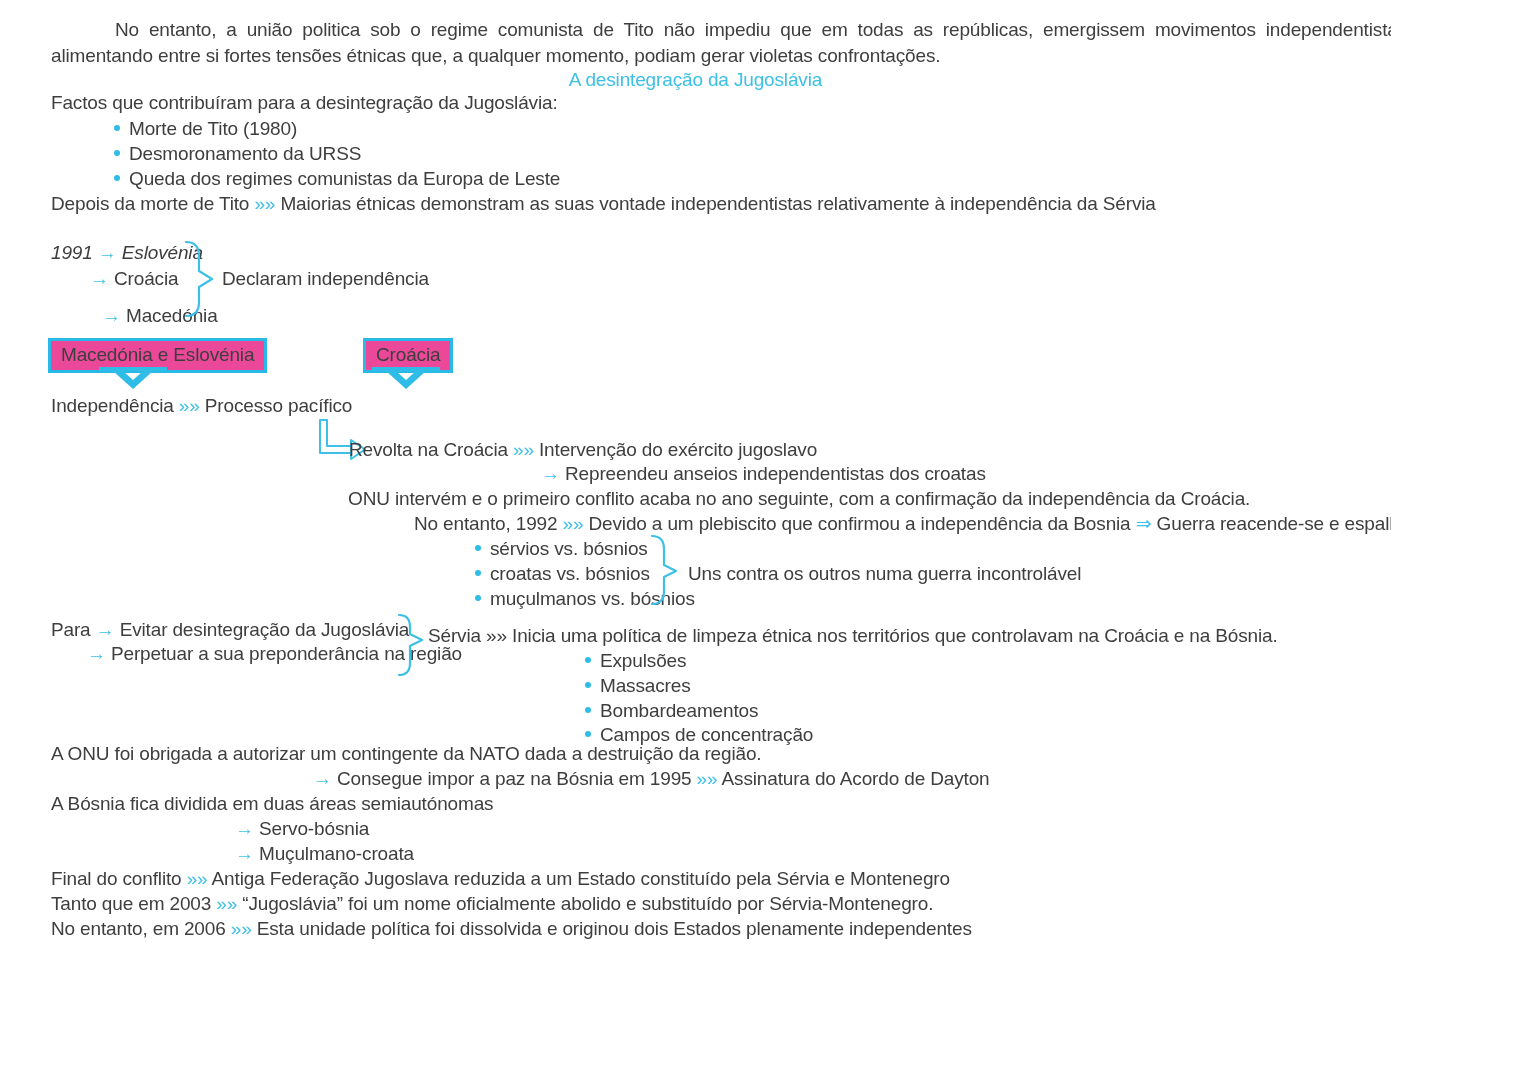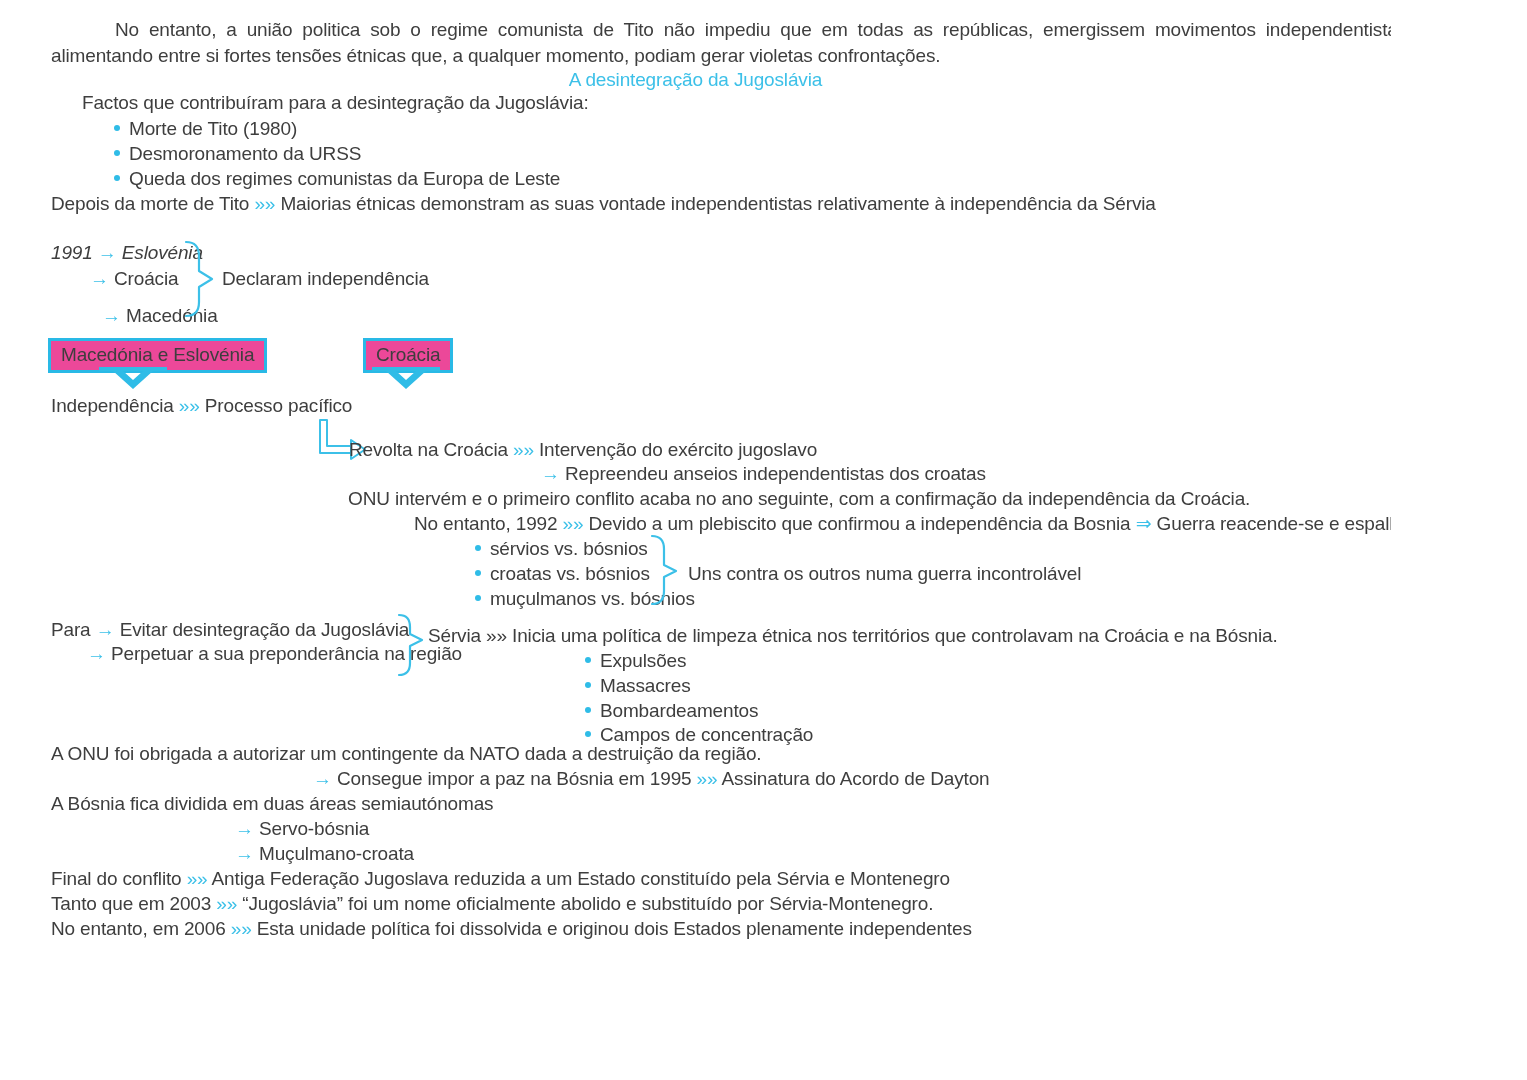--- a/index.html
+++ b/index.html
@@ -32,21 +32,21 @@
 </style>
 </head>
 <body>
 
 <div class="page">
 
   <p class="intro">No entanto, a união politica sob o regime comunista de Tito não impediu que em todas as repúblicas, emergissem movimentos independentistas que foram alimentando entre si fortes tensões étnicas que, a qualquer momento, podiam gerar violetas confrontações.</p>
 
   <div class="title">A desintegração da Jugoslávia</div>
 
-  <div class="line" style="left:51px; top:93px;margin-left:31px;">Factos que contribuíram para a desintegração da Jugoslávia:</div>
+  <div class="line" style="left:51px; top:93px;">Factos que contribuíram para a desintegração da Jugoslávia:</div>
   <div class="line" style="left:114px; top:119px;"><span class="dot"></span><span>Morte de Tito (1980)</span></div>
   <div class="line" style="left:114px; top:144px;"><span class="dot"></span><span>Desmoronamento da URSS</span></div>
   <div class="line" style="left:114px; top:169px;"><span class="dot"></span><span>Queda dos regimes comunistas da Europa de Leste</span></div>
 
   <div class="line" style="left:51px; top:194px;">
     <span>Depois da morte de Tito </span><span class="cy">»»</span><span> Maiorias étnicas demonstram as suas vontade independentistas relativamente à independência da Sérvia</span>
   </div>
 
   <div class="line" style="left:51px; top:243px;font-style:italic;">
     <span>1991 </span><span class="cy">→</span><span> Eslovénia</span>

